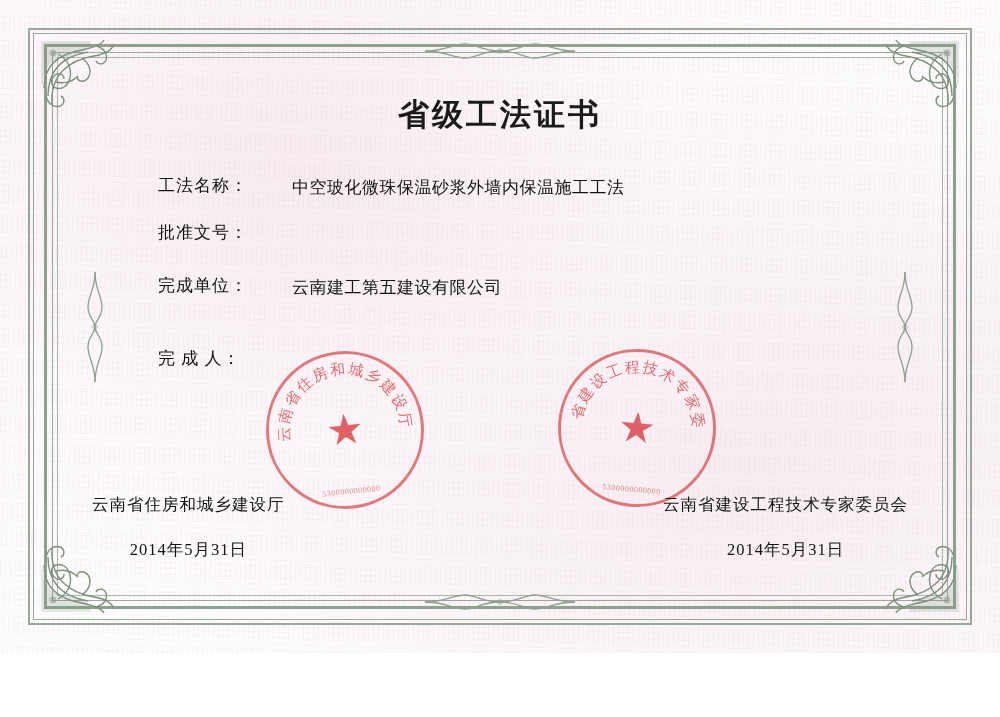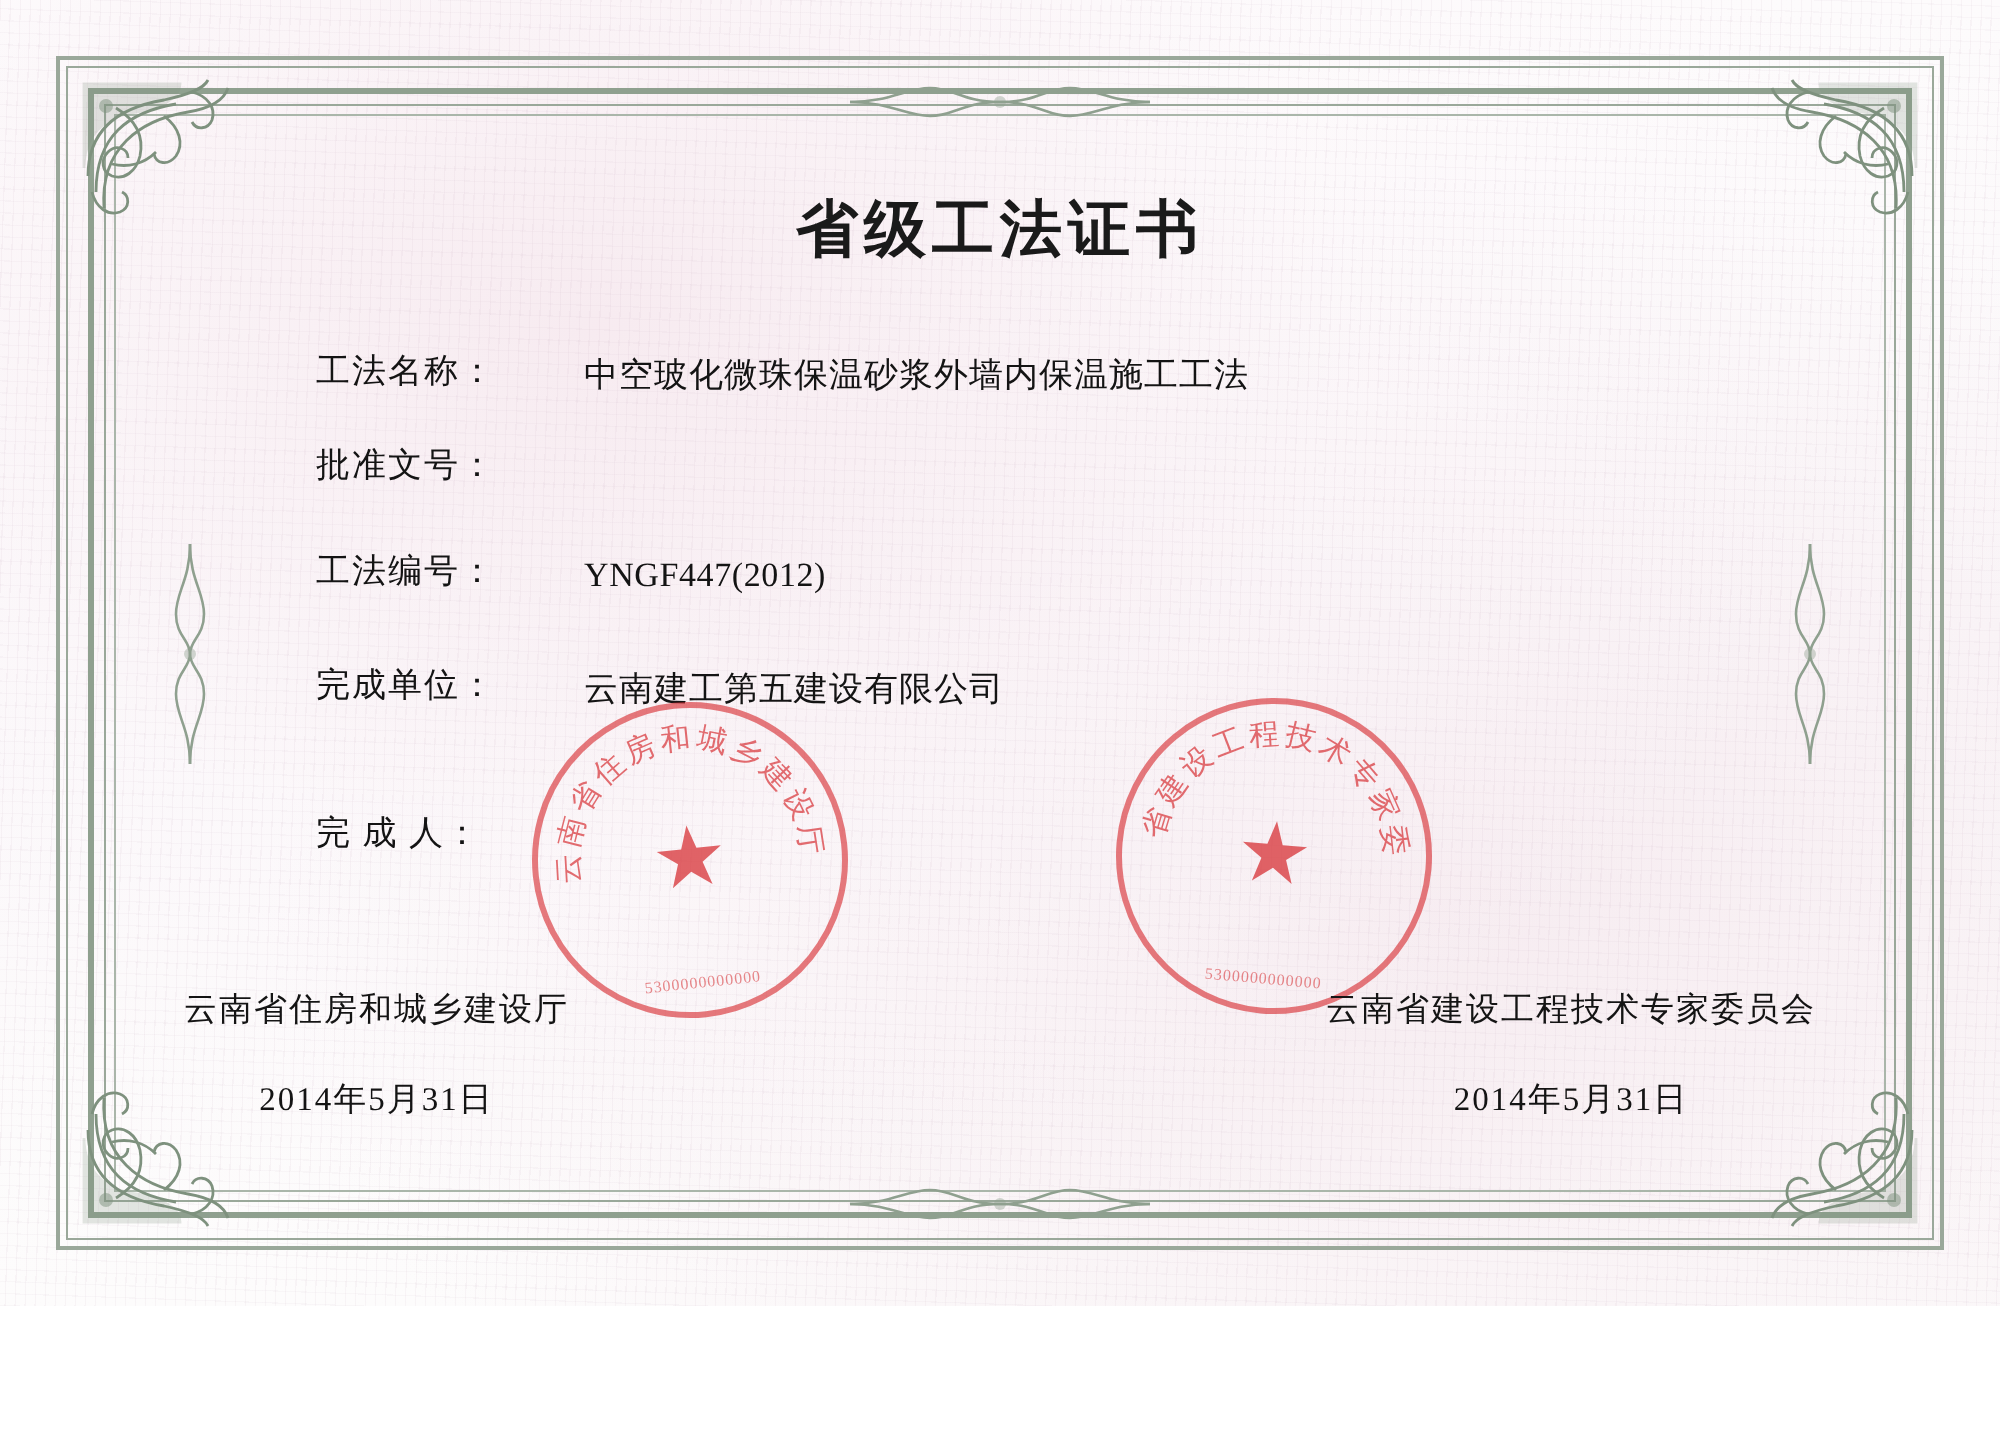--- a/index.html
+++ b/index.html
@@ -308,24 +308,20 @@
 
       <div class="field-row row-name">
         <div class="field-label">工法名称：</div>
         <div class="field-value">中空玻化微珠保温砂浆外墙内保温施工工法</div>
       </div>
 
       <div class="field-row">
         <div class="field-label">批准文号：</div>
       </div>
 
-      <div class="field-row">
-        <div class="field-label">工法编号：</div>
-        <div class="field-value latin">YNGF447(2012)</div>
-      </div>
 
       <div class="field-row">
         <div class="field-label">完成单位：</div>
         <div class="field-value">
           <span class="line1">云南建工第五建设有限公司</span>
         </div>
       </div>
 
       <div class="field-row row-person">
         <div class="field-label">完 成 人：</div>

